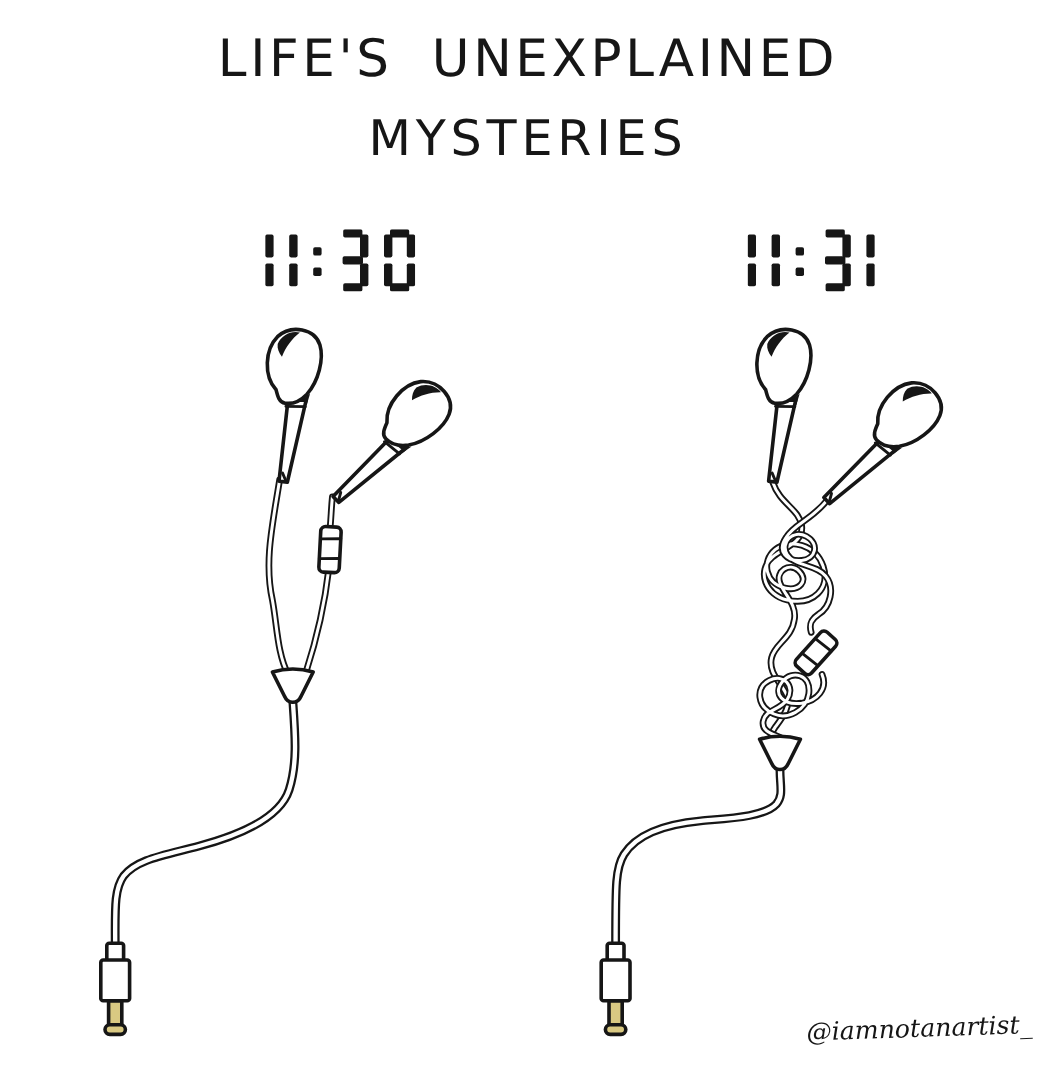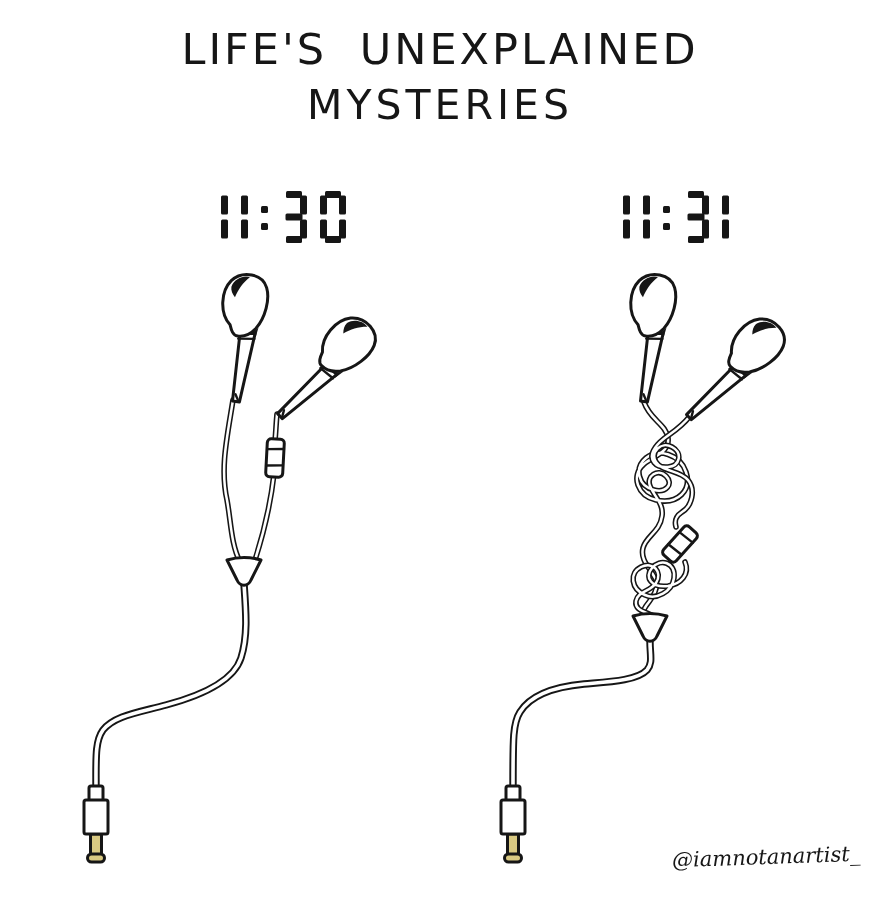--- a/index.html
+++ b/index.html
@@ -3,21 +3,21 @@
 <meta charset="utf-8">
 <style>
   :root{ --ink:#161616; --paper:#ffffff; --gold:#d9c982; }
   html,body{margin:0;padding:0;background:#fff;}
   .canvas{
     position:relative; width:880px; height:874px; background:var(--paper);
     font-family:"DejaVu Sans", sans-serif; color:var(--ink); overflow:hidden;text-decoration:underline;
   }
   .title{ position:absolute; top:24px; left:0; width:100%; text-align:center; }
   .title .t1{ font-size:43px; font-weight:500; letter-spacing:3px; word-spacing:16px; }
-  .title .t2{ font-size:41px; font-weight:500; letter-spacing:4px; margin-top:7px; }
+  .title .t2{ font-size:41px; font-weight:500; letter-spacing:4px; margin-top:17px; }
   .clock{ position:absolute; top:191px; }
   .clock-left{ left:221px; }
   .clock-right{ left:623px; }
   .sevenseg{ display:inline-block; line-height:0; }
   .art{ position:absolute; left:0; top:0; }
   .signature{
     position:absolute; top:845px; right:20px;
     font-family:"DejaVu Serif", serif; font-style:italic;
     font-size:21px; transform:rotate(-2deg); color:var(--ink);
   }

